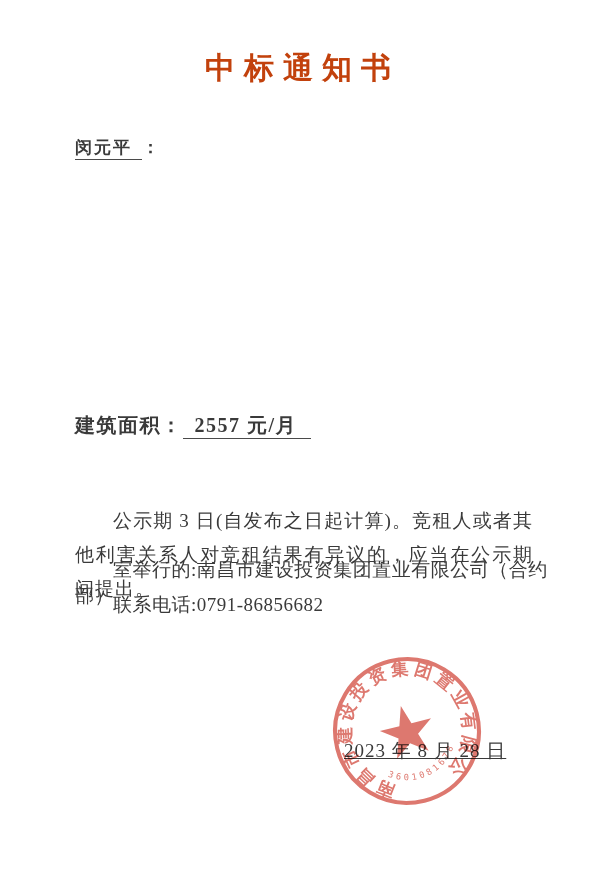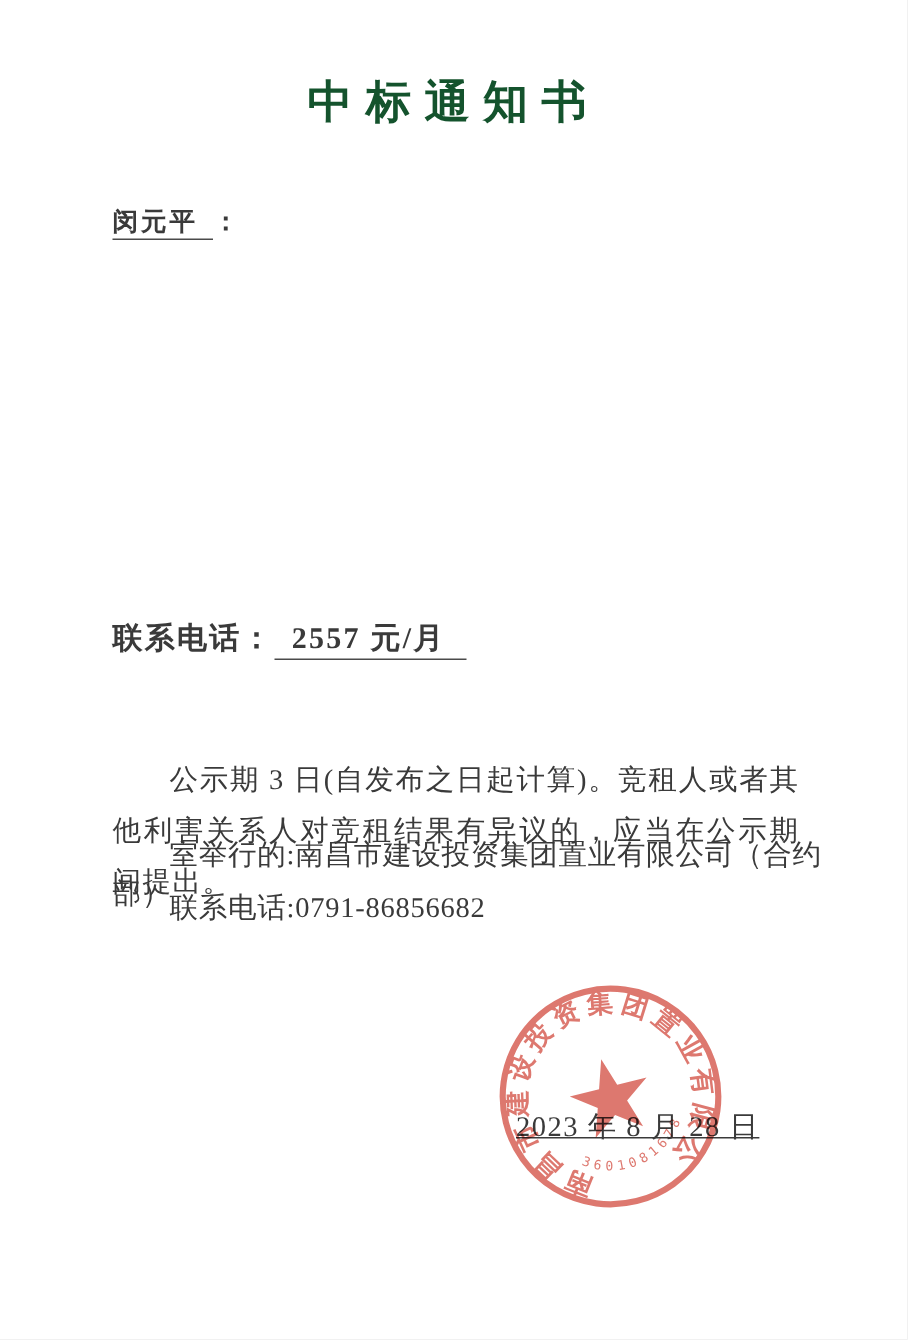--- a/index.html
+++ b/index.html
@@ -8,21 +8,21 @@
     width:605px;height:893px;
     margin:0 auto;
     background:#ffffff;
     overflow:hidden;
     font-family:"Liberation Serif","DejaVu Serif",serif;
     color:#3a3a3a;
   }
   .doc-title{
     position:absolute;top:48px;left:0;width:100%;
     text-align:center;font-size:30px;font-weight:bold;
-    letter-spacing:9px;color:#14532d;
+    letter-spacing:9px;color:#c2410c;
   }
   .salutation{
     position:absolute;top:136px;left:75px;
     font-size:17px;font-weight:bold;letter-spacing:2px;
   }
   .salutation .name{
     border-bottom:1.5px solid #4a4a4a;
     padding-right:10px;padding-bottom:2px;
   }
   .body-par{
@@ -78,21 +78,21 @@
 </head>
 <body>
 
 <div class="page">
 
   <div class="doc-title">中标通知书</div>
 
   <div class="salutation"><span class="name">闵元平</span><span>：</span></div>
 
 
-  <div class="result-line"><span>联系电话：</span><span class="value">2557 元/月</span></div>
+  <div class="result-line"><span>建筑面积：</span><span class="value">2557 元/月</span></div>
 
   <p class="body-par par2">公示期 3 日(自发布之日起计算)。竞租人或者其他利害关系人对竞租结果有异议的，应当在公示期间提出。</p>
 
   <div class="info-line supervisor-line">室举行的:南昌市建设投资集团置业有限公司（合约部）</div>
 
   <div class="info-line phone-line">联系电话:0791-86856682</div>
 
 
   <div class="date-line">2023 年 8 月 28 日</div>
 

